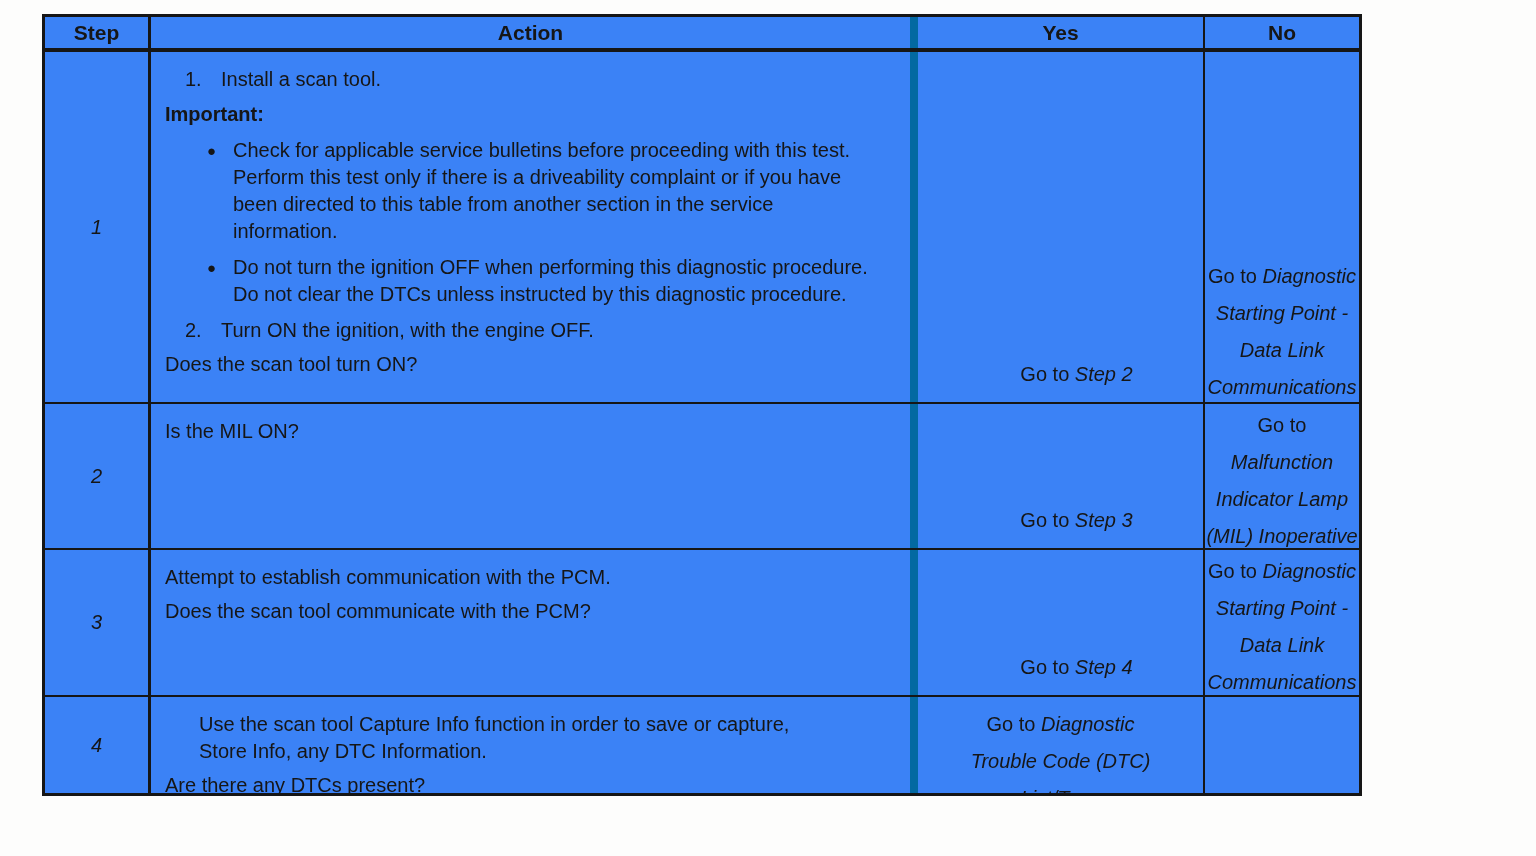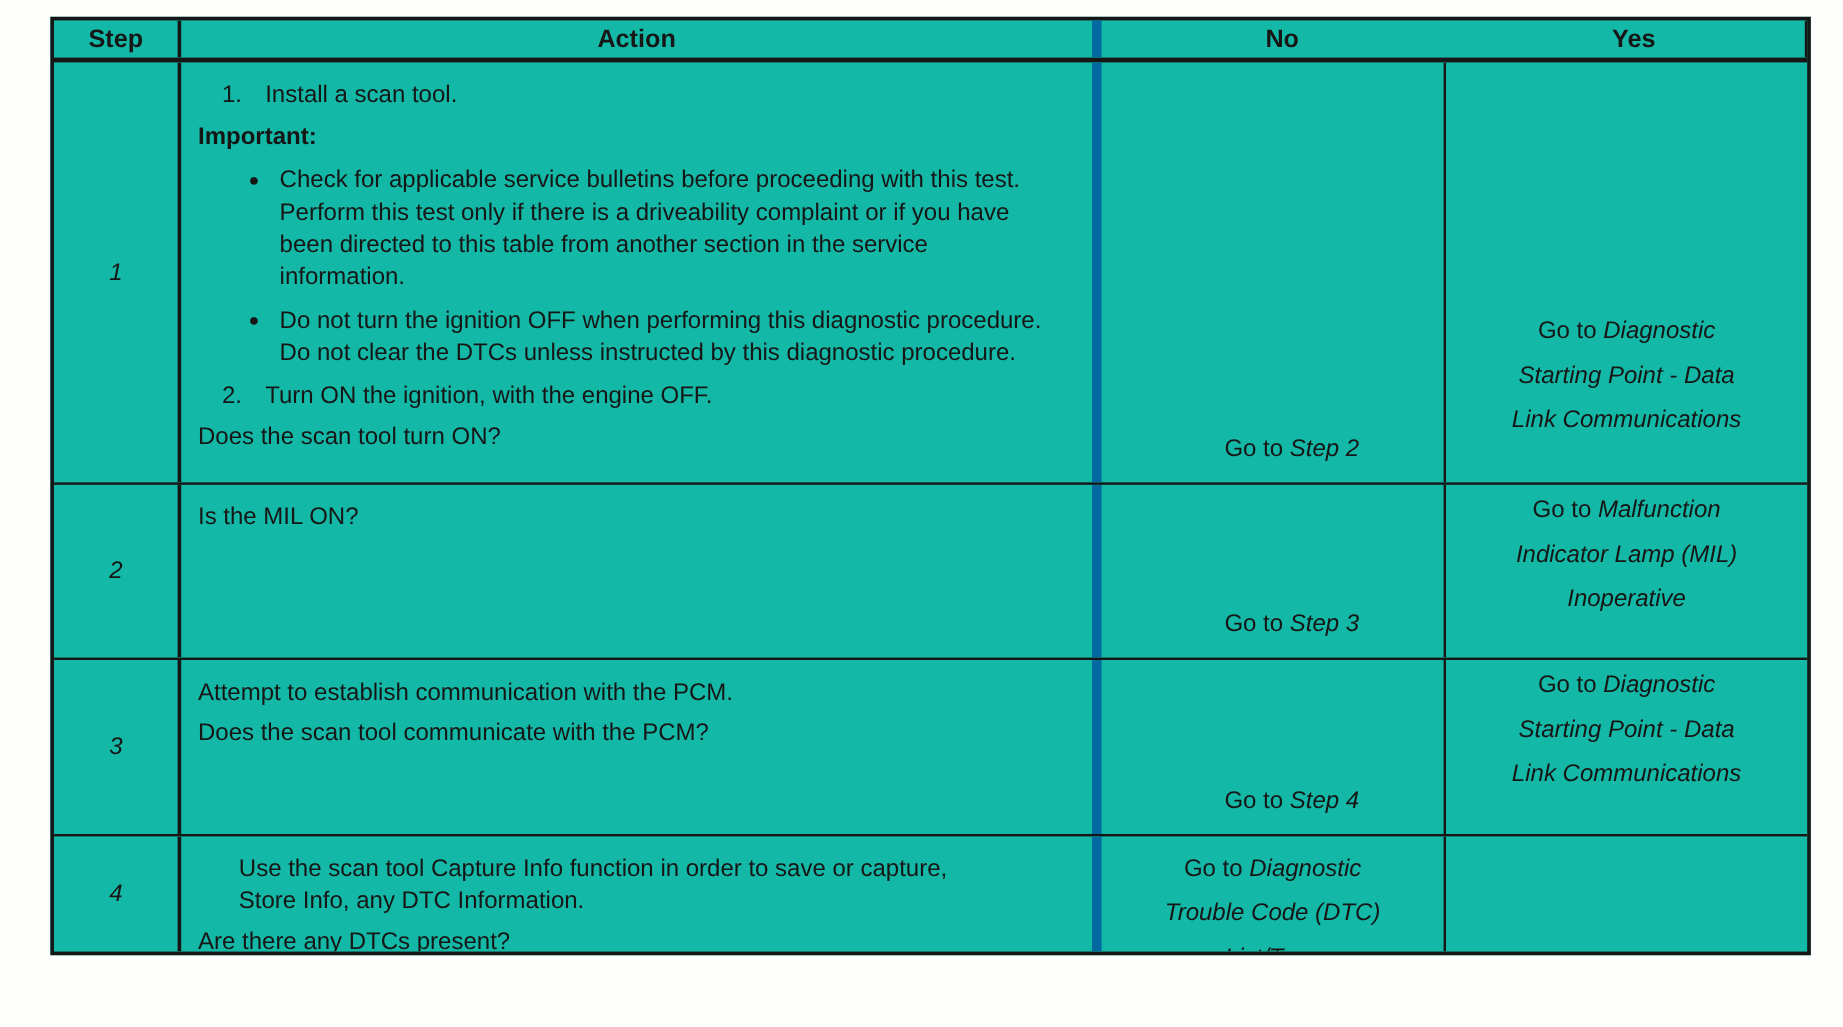--- a/index.html
+++ b/index.html
@@ -1,21 +1,21 @@
 <!DOCTYPE html>
 <html><head>
 <meta charset="utf-8">
 <style>
   * { margin:0; padding:0; box-sizing:border-box; }
   html,body { width:1536px; height:856px; background:#fdfdfc; overflow:hidden;
               font-family:"Liberation Sans", sans-serif; color:#161616; }
   .page { position:relative; width:1536px; height:856px; }
 
-  .doc-table { position:absolute; left:42px; top:14px; width:1467px; height:782px;
-               border:3px solid #161616; display:flex; flex-direction:column; background:#14b8a6; }
+  .doc-table { position:absolute; left:42px; top:14px; width:1320px; height:782px;
+               border:3px solid #161616; display:flex; flex-direction:column; background:#3b82f6; }
 
   .t-row { display:flex; width:100%; overflow:hidden; }
   .t-row + .t-row { border-top:2px solid #161616; }
   .t-header { height:33px; border-bottom:2px solid #161616; }
   .row-1 { height:352px; }
   .row-2 { height:146px; }
   .row-3 { height:147px; }
   .row-4 { flex:1; }
 
   .c { overflow:hidden; }
@@ -52,22 +52,22 @@
 </style>
 </head>
 <body>
 
 <div class="page">
   <div class="doc-table">
 
     <div class="t-row t-header">
       <div class="c c-step hdr">Step</div>
       <div class="c c-action hdr">Action</div>
+      <div class="c c-yes hdr">Yes</div>
       <div class="c c-no hdr">No</div>
-      <div class="c c-yes hdr">Yes</div>
     </div>
 
     <div class="t-row row-1">
       <div class="c c-step">
         <span class="step-num">1</span>
       </div>
       <div class="c c-action">
         <div class="action-body">
           <div class="a-num">
             <span class="num-label">1.</span>

